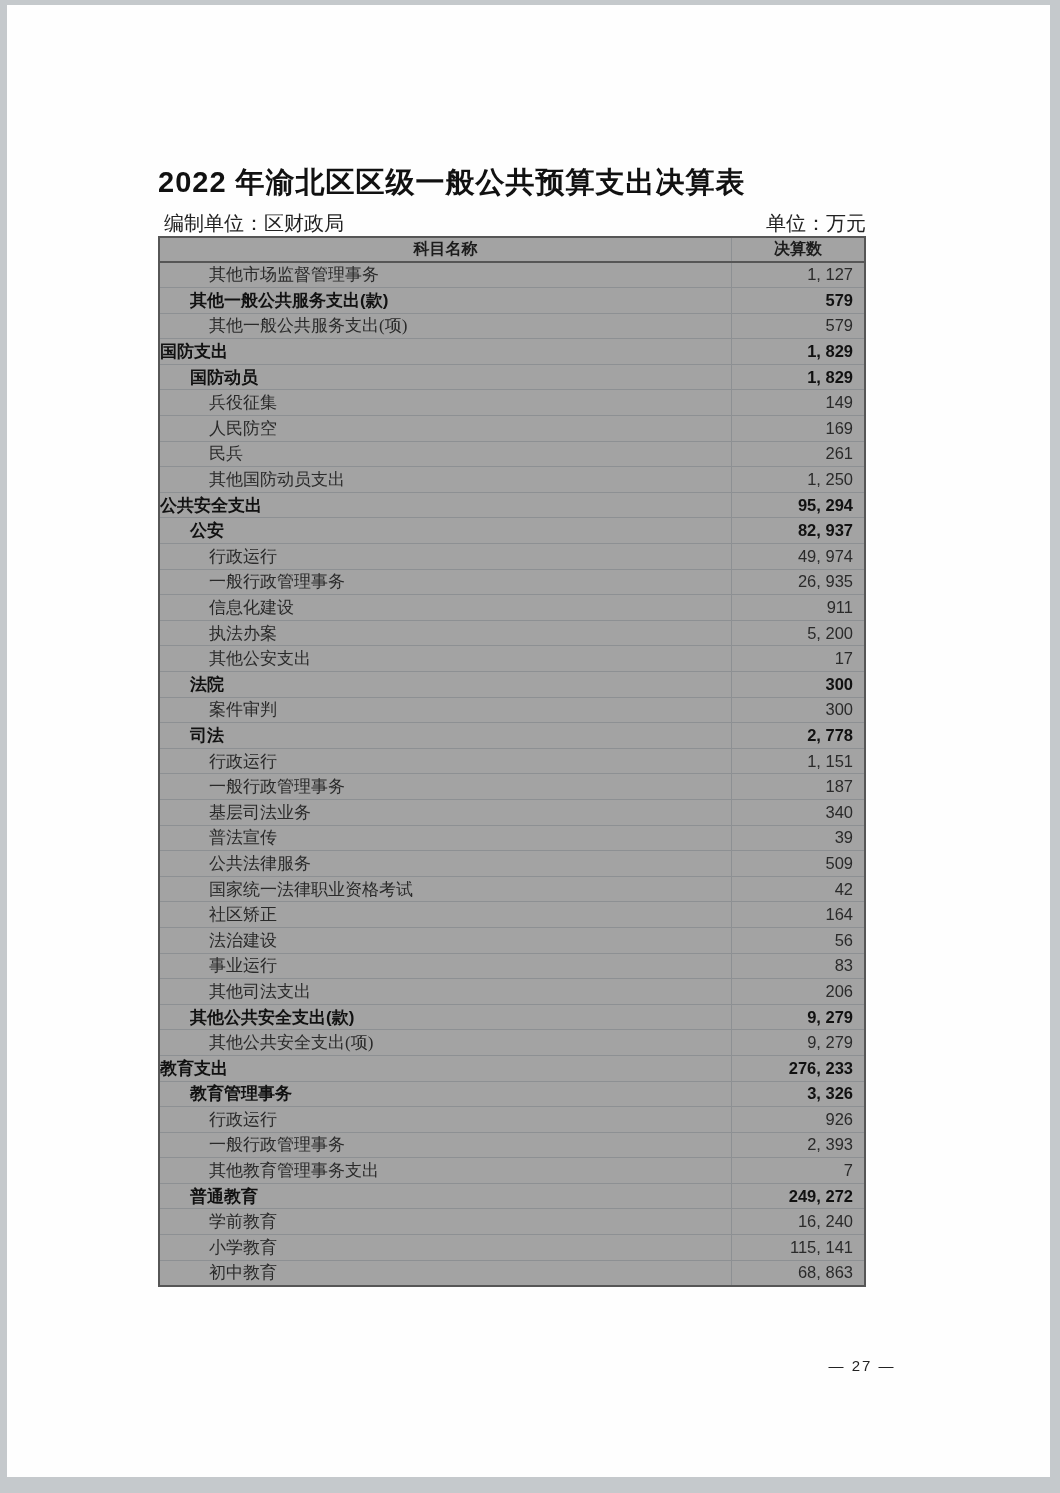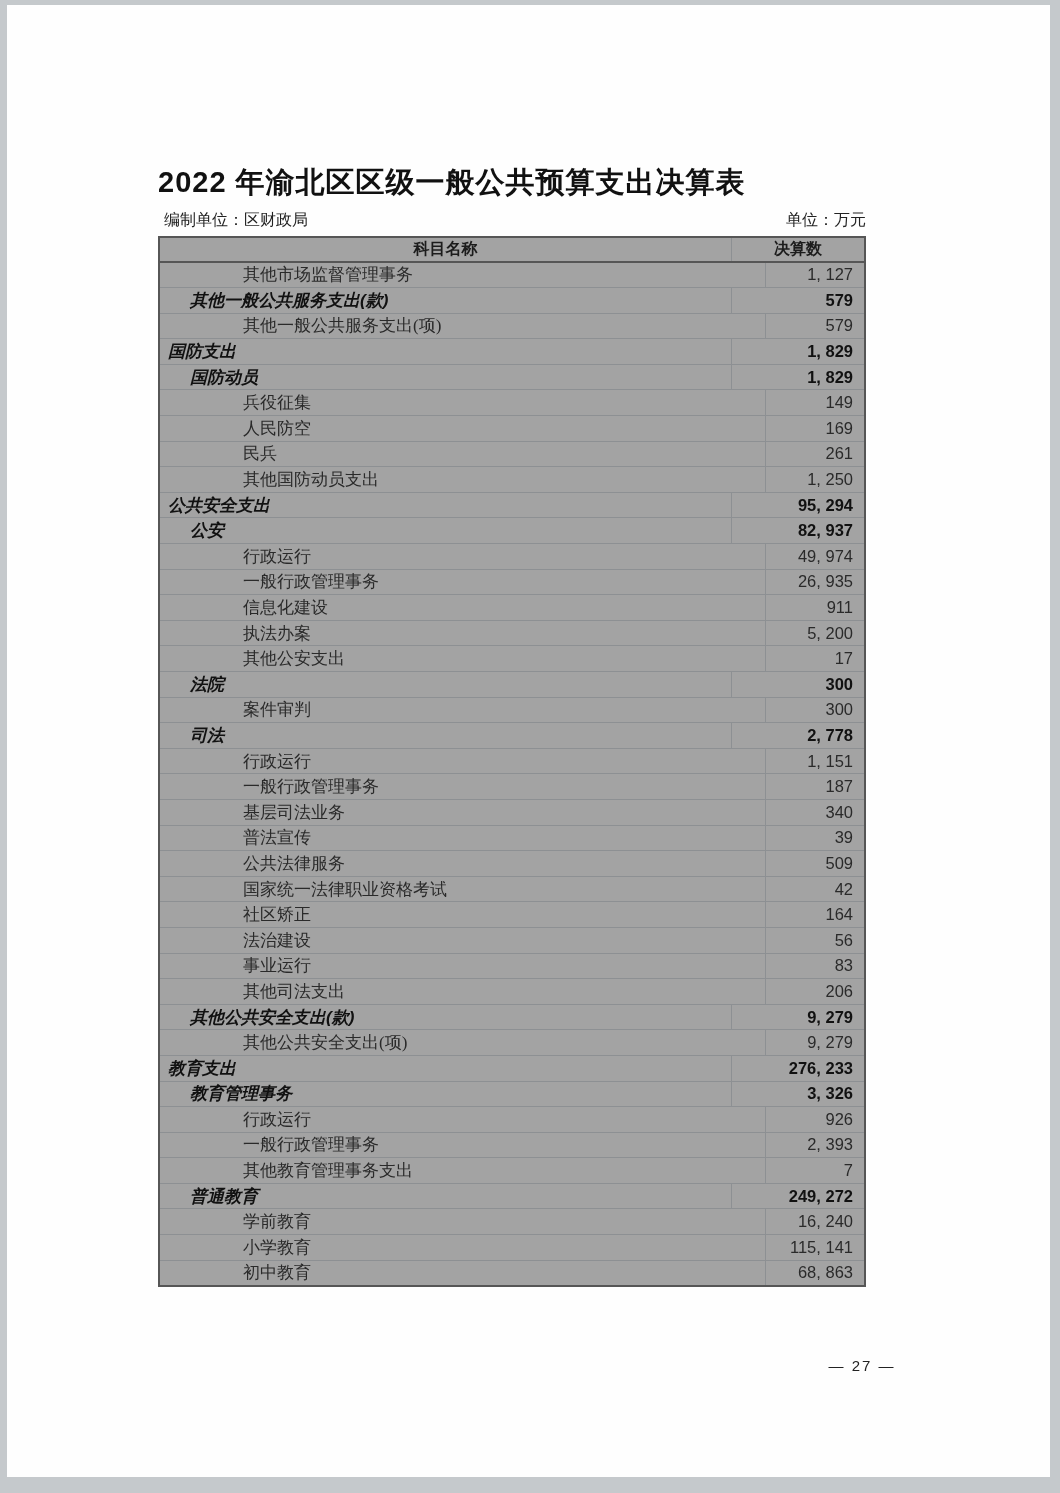--- a/index.html
+++ b/index.html
@@ -29,21 +29,21 @@
     color:#111;
     white-space:nowrap;
   }
   .meta-row{
     position:absolute;
     left:157px;top:205px;
     width:702px;
     display:flex;
     justify-content:space-between;
     align-items:flex-end;
-    font-size:16px;
+    font-size:20px;
     font-family:"Liberation Serif", serif;
     color:#222;
   }
   .fin-table{
     position:absolute;
     left:151px;top:231px;
     width:708px;
     border:2px solid #565656;
     box-sizing:border-box;
     background:#a3a3a3;
@@ -85,28 +85,27 @@
     color:#2a2a2a;
   }
   .trow .cell.value{
     flex:1;
     justify-content:flex-end;
     padding-right:11px;
     font-family:"Liberation Sans", sans-serif;
     font-size:16.5px;
     color:#2a2a2a;
   }
-  .trow.lvl1 .cell.name{padding-left:8px;}
+  .trow.lvl1 .cell.name{padding-left:0;}
   .trow.lvl2 .cell.name{padding-left:30px;}
-  .trow.lvl3 .cell.name{padding-left:49px;margin-left:34px;}
+  .trow.lvl3 .cell.name{padding-left:49px;}
   .trow.bold .cell.name{
     font-family:"Liberation Sans", sans-serif;
     font-weight:700;
     color:#111;
-    font-style:italic;
   }
   .trow.bold .cell.value{
     font-weight:700;
     color:#111;
   }
   .page-number{
     position:absolute;
     left:775px;top:1352px;
     width:160px;
     text-align:center;

